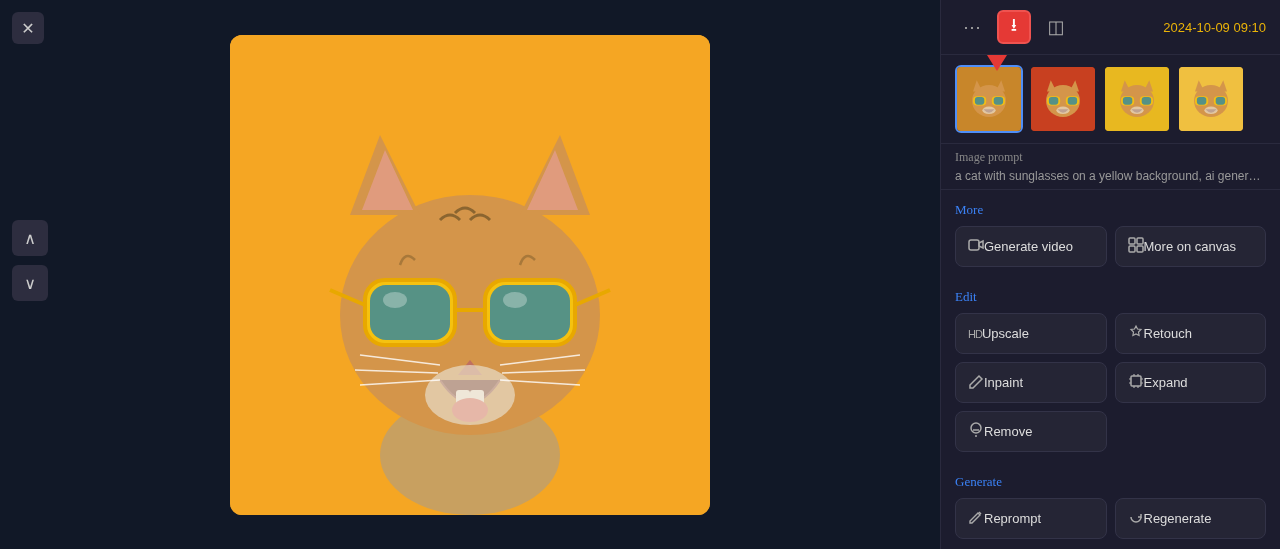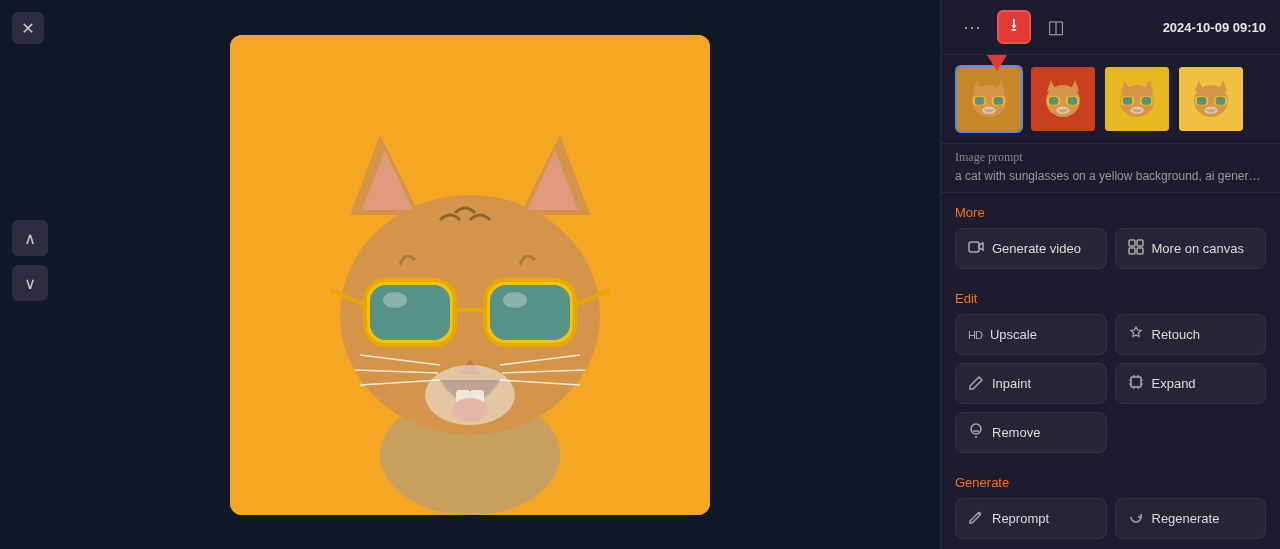--- a/index.html
+++ b/index.html
@@ -107,23 +107,22 @@
     }
 
     .toolbar-btn.download-btn {
       background: #e53935;
       border: 2px solid #ef5350;
       color: white;
     }
 
     .timestamp {
       font-size: 13px;
-      color: #e5e5e5;
+      color: #eab308;
       margin-left: auto;
-      font-weight: bold;
     }
 
     .thumbnail-row {
       display: flex;
       gap: 6px;
       padding: 10px 14px;
       border-bottom: 1px solid #2a2a3e;
     }
 
     .thumb {
@@ -164,35 +163,35 @@
       color: #999;
       padding: 0 14px 10px;
       border-bottom: 1px solid #2a2a3e;
       white-space: nowrap;
       overflow: hidden;
       text-overflow: ellipsis;
     }
 
     .section-label {
       font-size: 13px;
-      color: #f97316;
+      color: #3b82f6;
       padding: 12px 14px 8px;
+      font-family: Liberation Serif, serif;
     }
 
     .btn-grid {
       display: grid;
       grid-template-columns: 1fr 1fr;
       gap: 8px;
       padding: 0 14px 10px;
     }
 
     .action-btn {
       display: flex;
       align-items: center;
-      gap: 8px;
       padding: 10px 12px;
       background: #252535;
       border: 1px solid #333348;
       border-radius: 8px;
       color: #ddd;
       font-size: 13px;
       cursor: pointer;
       white-space: nowrap;
     }
 

